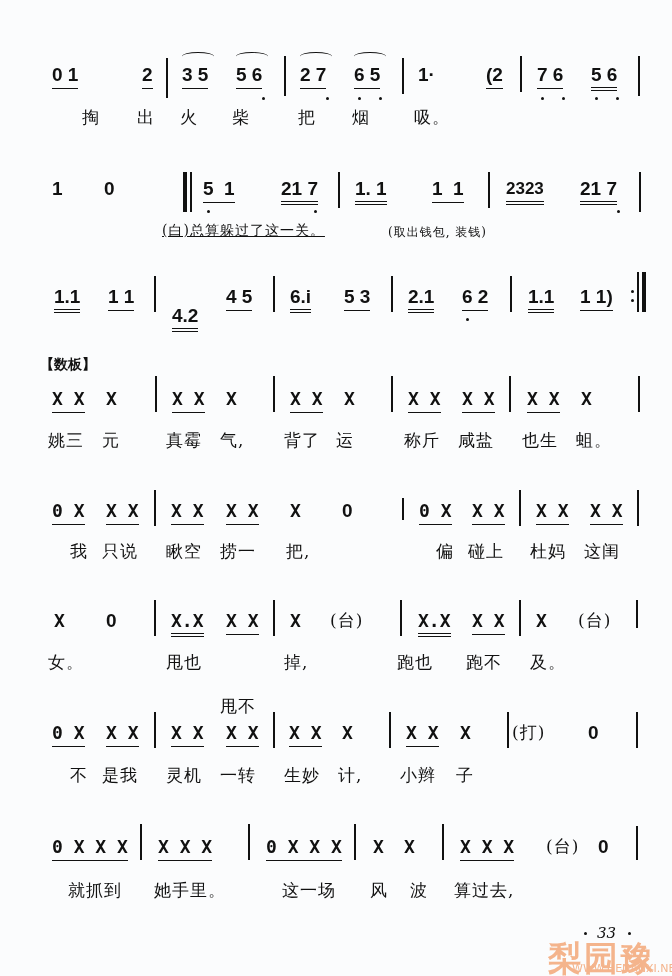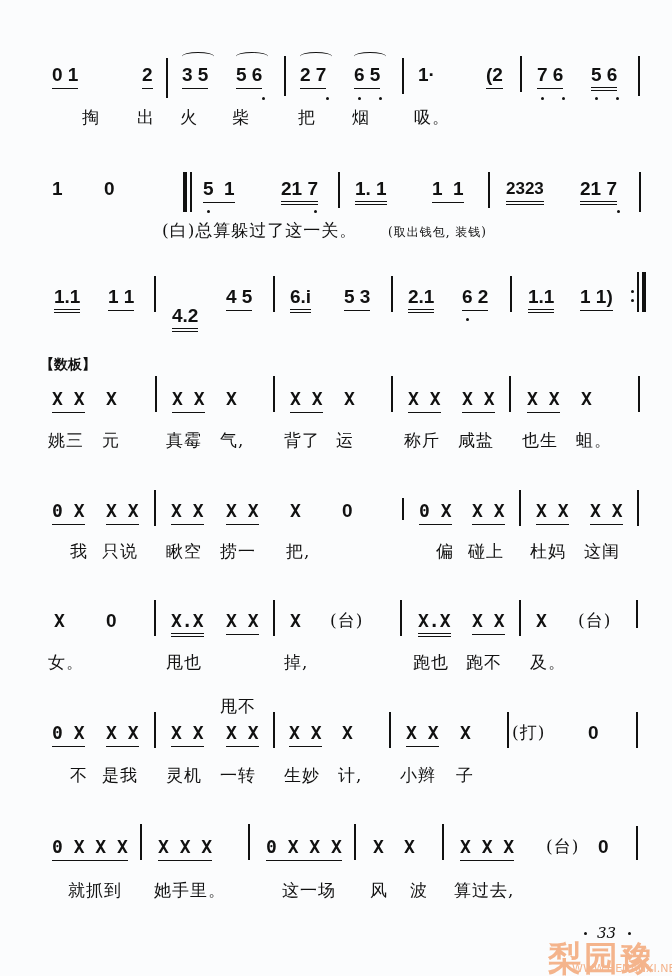--- a/index.html
+++ b/index.html
@@ -84,21 +84,21 @@
   <div class="dot" style="left:314px;top:210px;"></div>
   <div class="bar" style="left:338px;top:172px;height:36px;"></div>
   <span class="tok ul2" style="left:355px;top:178px;">1. 1</span>
   <span class="tok ul1" style="left:432px;top:178px;">1  1</span>
   <div class="bar" style="left:488px;top:172px;height:36px;"></div>
   <span class="tok ul2" style="left:506px;top:178px;font-size:17px;">2323</span>
   <span class="tok ul2" style="left:580px;top:178px;">21 7</span>
   <div class="dot" style="left:617px;top:210px;"></div>
   <div class="bar" style="left:639px;top:172px;height:40px;"></div>
 
-  <span class="lyr" style="left:162px;top:220px;font-size:17px;">(白)总算躲过了这一关。</span>
+  <span class="lyr" style="left:162px;top:220px;font-size:14px;text-decoration:underline;">(白)总算躲过了这一关。</span>
   <span class="lyr small" style="left:388px;top:222px;">(取出钱包, 装钱)</span>
 </div>
 
 <div class="sys" style="top:0;">
   <span class="tok ul2" style="left:54px;top:286px;">1.1</span>
   <span class="tok ul1" style="left:108px;top:286px;">1 1</span>
   <div class="bar" style="left:154px;top:276px;height:36px;"></div>
   <span class="tok ul2" style="left:172px;top:286px;margin-top:19px;">4.2</span>
   <span class="tok ul1" style="left:226px;top:286px;">4 5</span>
   <div class="bar" style="left:273px;top:276px;height:36px;"></div>
@@ -188,21 +188,21 @@
   <span class="tok x ul1" style="left:472px;top:610px;">X X</span>
   <div class="bar" style="left:519px;top:600px;height:36px;"></div>
   <span class="tok x" style="left:536px;top:610px;">X</span>
   <span class="lyr" style="left:578px;top:610px;">(台)</span>
   <div class="bar" style="left:636px;top:600px;height:28px;"></div>
 
   <span class="lyr" style="left:48px;top:652px;">女。</span>
   <span class="lyr" style="left:166px;top:652px;">甩也</span>
   <span class="lyr" style="left:220px;top:652px;margin-top:44px;">甩不</span>
   <span class="lyr" style="left:284px;top:652px;">掉,</span>
-  <span class="lyr" style="left:413px;top:652px;text-align:right;">跑也</span>
+  <span class="lyr" style="left:397px;top:652px;text-align:right;">跑也</span>
   <span class="lyr" style="left:466px;top:652px;">跑不</span>
   <span class="lyr" style="left:530px;top:652px;">及。</span>
 </div>
 
 <div class="sys" style="top:0;">
   <span class="tok x ul1" style="left:52px;top:722px;">0 X</span>
   <span class="tok x ul1" style="left:106px;top:722px;">X X</span>
   <div class="bar" style="left:154px;top:712px;height:36px;"></div>
   <span class="tok x ul1" style="left:171px;top:722px;">X X</span>
   <span class="tok x ul1" style="left:226px;top:722px;">X X</span>

